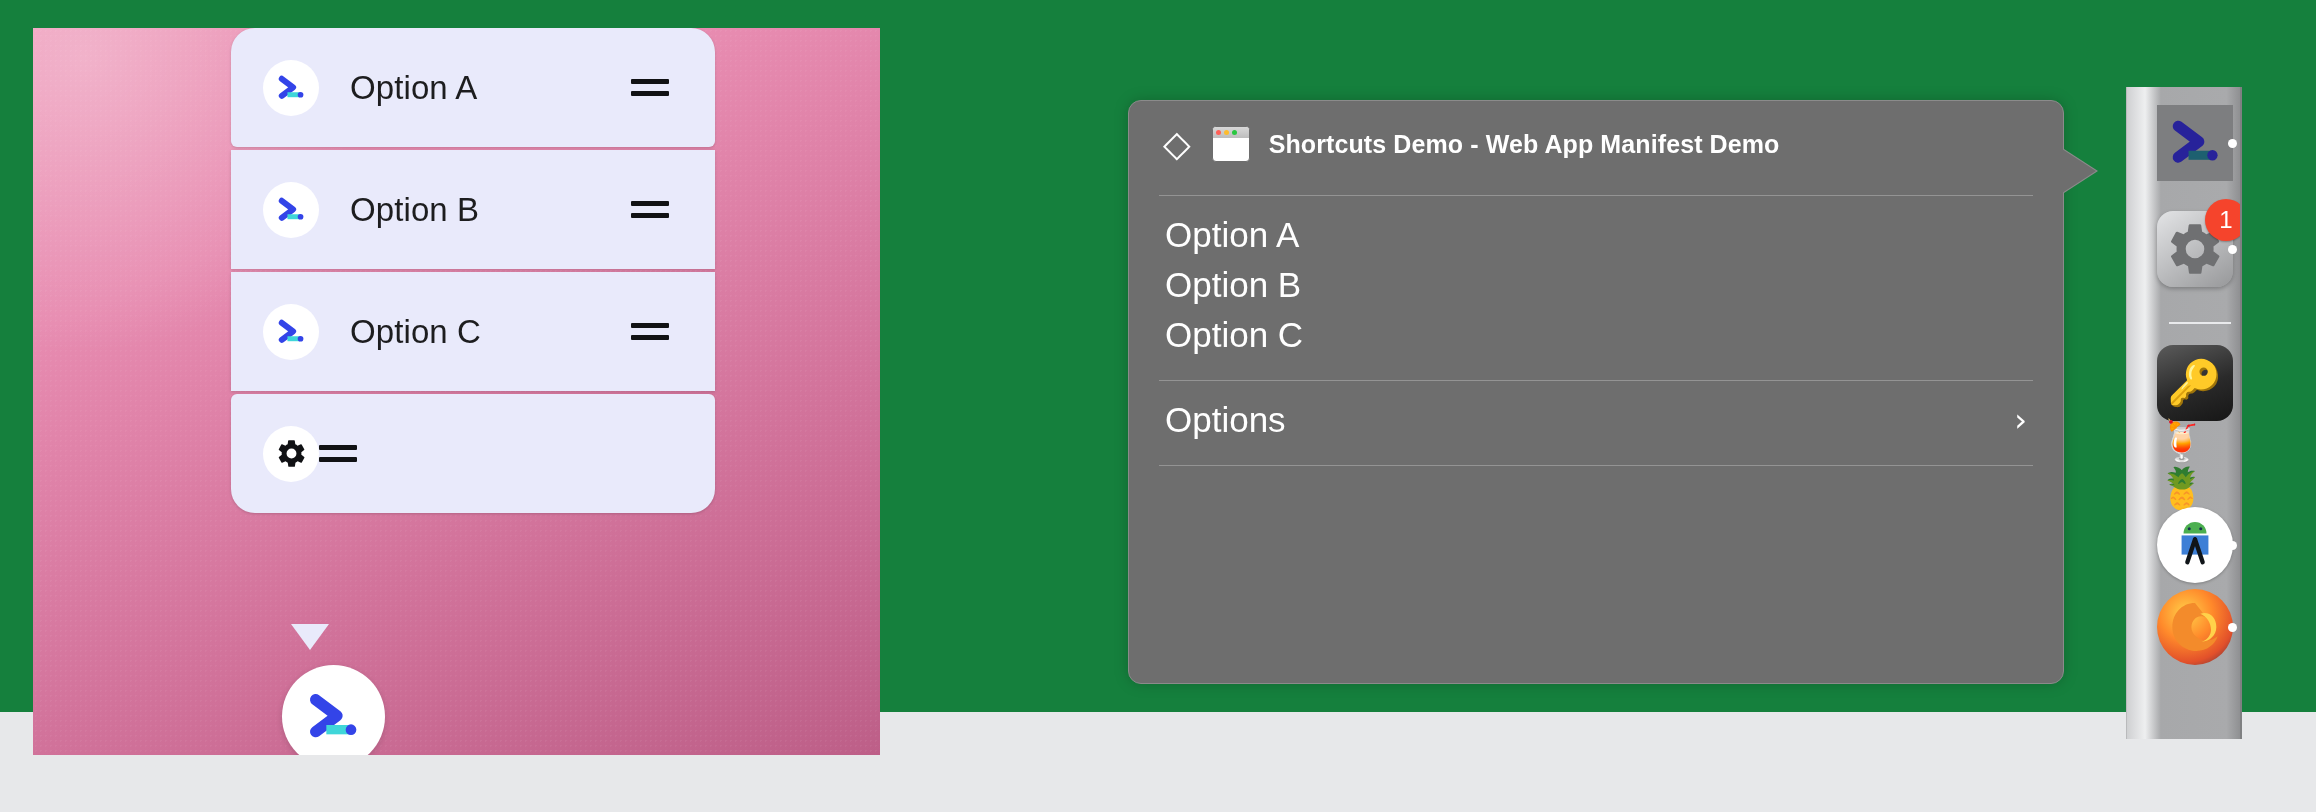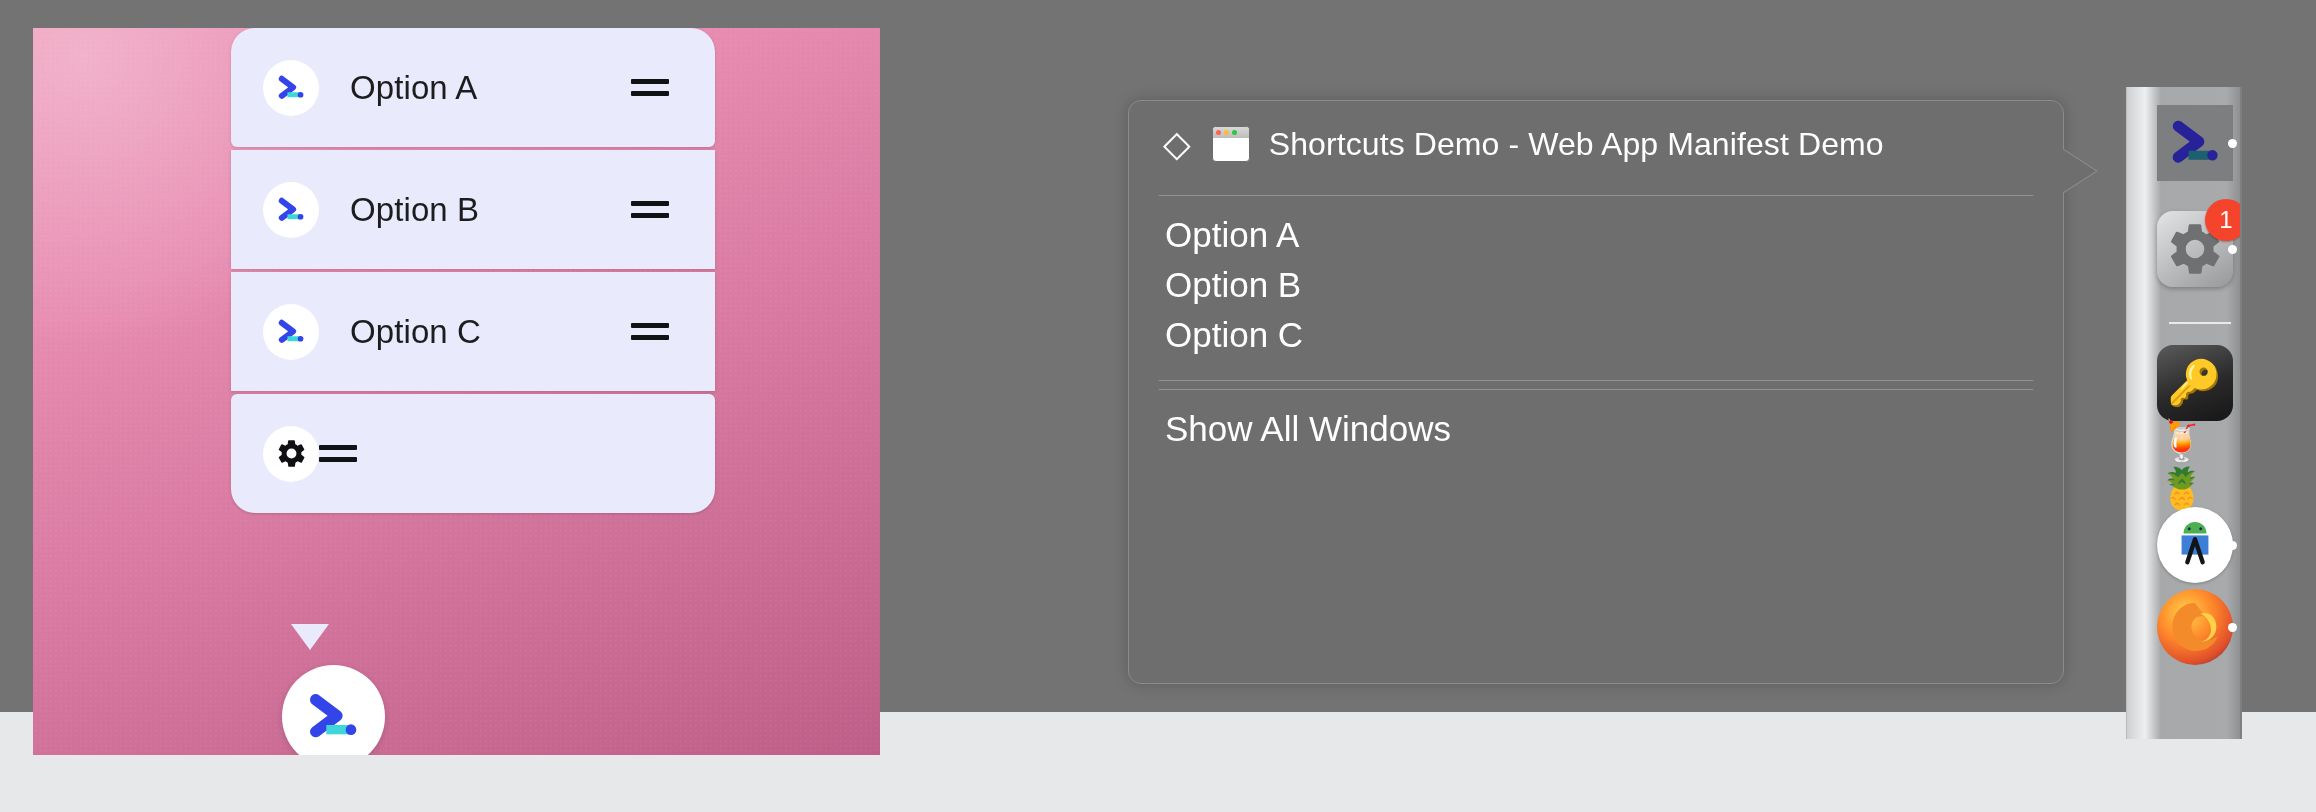--- a/index.html
+++ b/index.html
@@ -9,21 +9,21 @@
     height: 812px;
     background: #e7e8ea;
     font-family: "Liberation Sans", sans-serif;
     overflow: hidden;
   }
 
   .stage {
     position: relative;
     width: 2316px;
     height: 712px;
-    background: #737373;
+    background: #15803d;
   }
 
   
   .android-panel {
     position: absolute;
     left: 33px;
     top: 28px;
     width: 847px;
     height: 727px;
     background:
@@ -173,23 +173,24 @@
     background: linear-gradient(#d8d8d8, #bdbdbd);
     display: flex; align-items: center;
     padding-left: 3px; gap: 3px;
   }
   .tl { width: 5px; height: 5px; border-radius: 50%; }
   .tl.r { background: #ff5f57; }
   .tl.y { background: #febc2e; }
   .tl.g { background: #28c840; }
 
   .ctx-title {
-    font-size: 32px;
+    font-size: 25px;
     letter-spacing: .1px;
     white-space: nowrap;
+    font-weight: bold;
   }
 
   .ctx-sep {
     height: 1px;
     background: #949494;
     margin: 8px 30px 0 30px;
   }
   .ctx-group { padding: 14px 0 12px 0; }
   .ctx-item {
     display: flex;
@@ -379,27 +380,30 @@
       <div class="ctx-item">
         <span>Option B</span>
       </div>
       <div class="ctx-item">
         <span>Option C</span>
       </div>
     </div>
 
     <div class="ctx-sep"></div>
 
-
-    <div class="ctx-sep"></div>
-
     <div class="ctx-group">
       <div class="ctx-item">
-        <span>Show All Windows</span>
-      </div>
+        <span>Options</span>
+        <span class="ctx-chevron">›</span>
+      </div>
+    </div>
+
+    <div class="ctx-sep"></div>
+
+    <div class="ctx-group">
     </div>
   </div>
 
   <div class="dock">
     <div class="dock-inner">
 
       <div class="dock-item dock-shortcuts" style="top:18px">
         <svg width="62" height="62" viewBox="0 0 48 48">
           <path d="M11 11 L27 23 L11 35" fill="none" stroke="#27229a" stroke-width="8.5" stroke-linecap="round" stroke-linejoin="round"></path>
           <rect x="19" y="30" width="18" height="7" fill="#1d6070"></rect>

